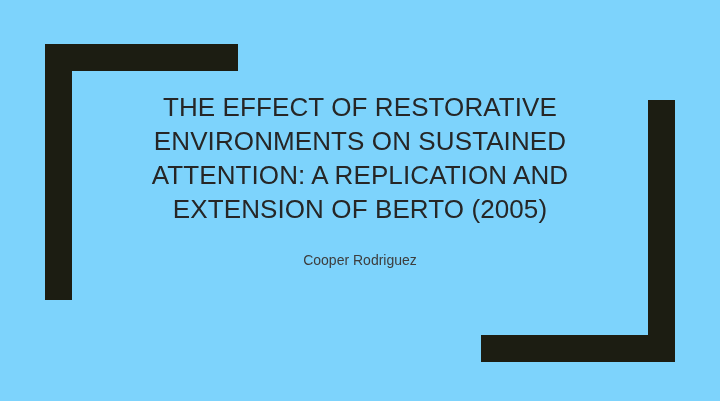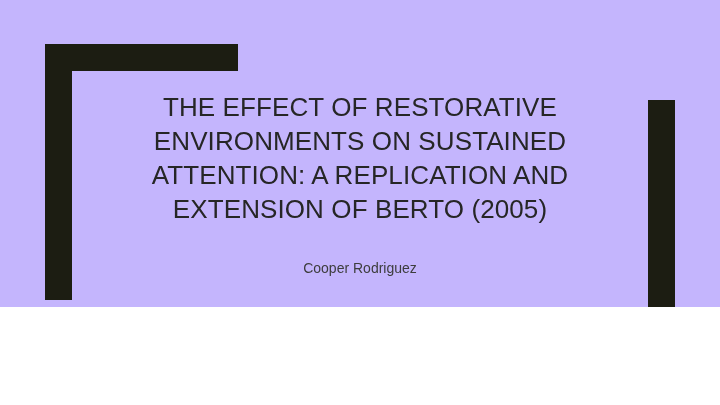--- a/index.html
+++ b/index.html
@@ -8,22 +8,22 @@
     padding: 0;
   }
   body {
     background: #ffffff;
     font-family: "Liberation Sans", sans-serif;
   }
 
   #slide {
     position: relative;
     width: 720px;
-    height: 307px;
-    background: #c4b5fd;
+    height: 401px;
+    background: #7dd3fc;
     overflow: hidden;
   }
 
   
   .bracket-bar {
     position: absolute;
     background: #1c1d12;
   }
 
   
@@ -71,21 +71,21 @@
     font-size: 26px;
     line-height: 34px;
     font-weight: 400;
     letter-spacing: 0.1px;
     color: #262626;
     text-transform: uppercase;
     white-space: pre-line;
   }
 
   #slide-subtitle {
-    margin: 12px;
+    margin: 4px;
     padding-top: 21px;
     font-family: "Liberation Sans", sans-serif;
     font-size: 14px;
     line-height: 19px;
     font-weight: 400;
     color: #3d3d3d;
   }
 </style>
 </head>
 <body>

